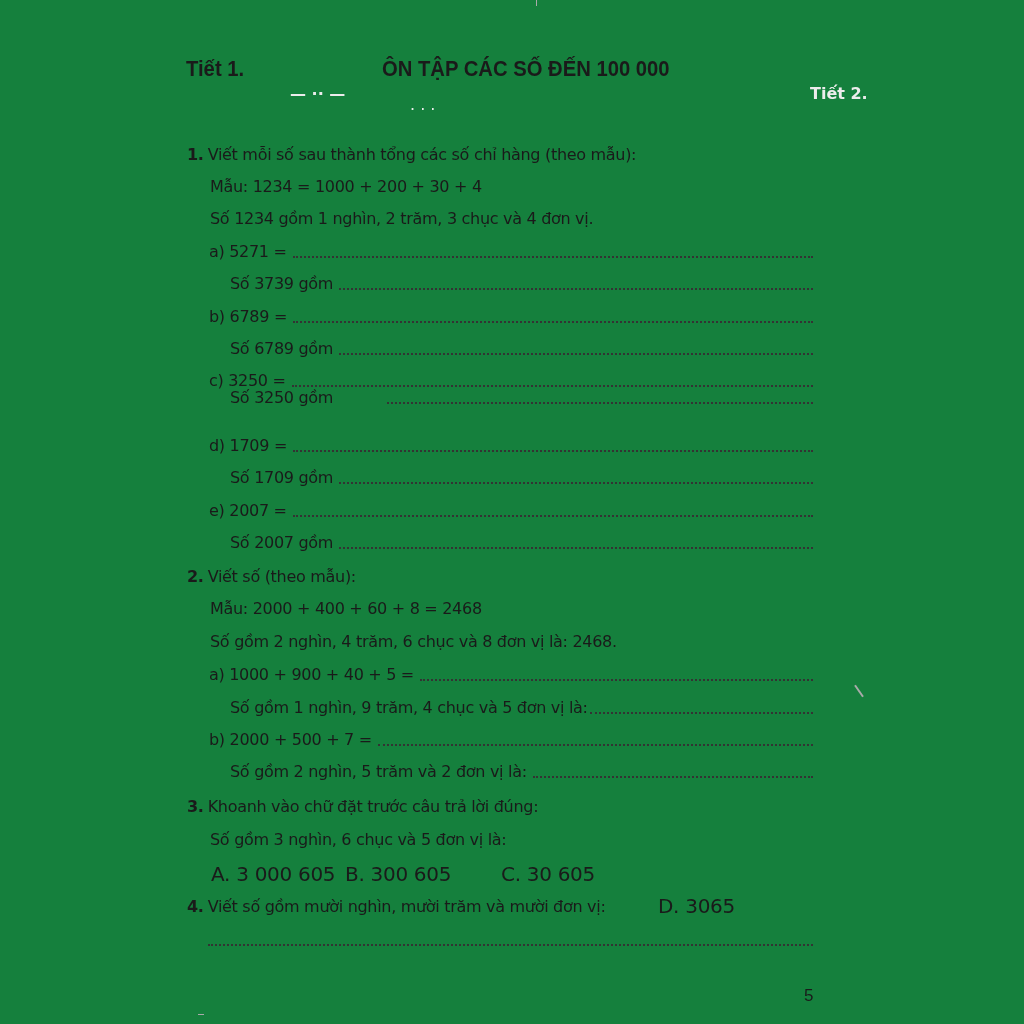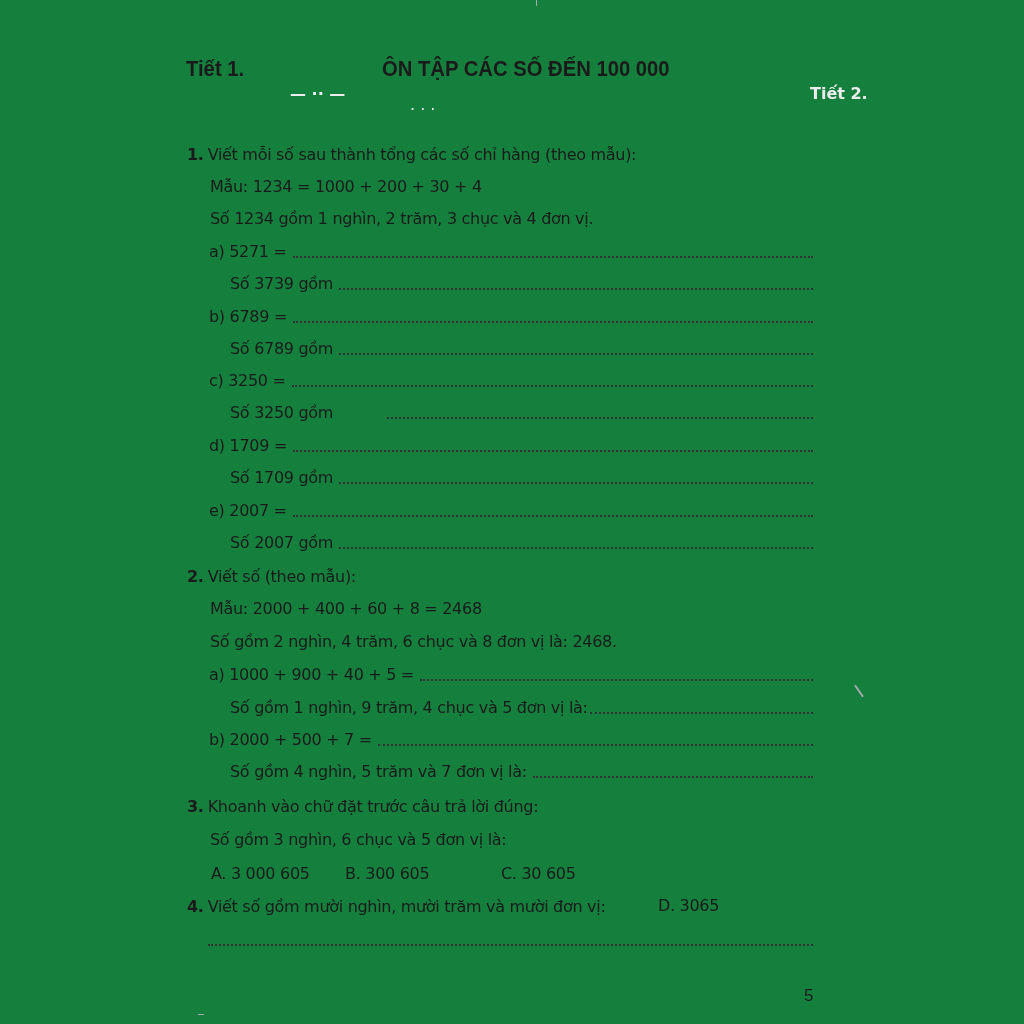--- a/index.html
+++ b/index.html
@@ -82,21 +82,21 @@
       height: 0;
       align-self: flex-end;
       margin-bottom: 6px;
     }
     .choices {
       position: absolute;
       top: 862px;
       left: 211px;
       width: 520px;
       height: 24px;
-      font-size: 16px;
+      font-size: 20px;
     }
     .choice {
       position: absolute;
       top: 0;
       line-height: 24px;
       white-space: nowrap;
       letter-spacing: -0.3px;
     }
     .page-number {
       position: absolute;
@@ -150,21 +150,21 @@
   </div>
   <div class="line" style="top:337px; left:230px; width:583px;">
     <span class="txt">Số 6789 gồm</span>
     <span class="dots"></span>
   </div>
 
   <div class="line" style="top:369px; left:209px; width:604px;align-items:center;">
     <span class="txt">c) 3250 =</span>
     <span class="dots"></span>
   </div>
-  <div class="line" style="top:401px; left:230px; width:583px;gap:48px;">
+  <div class="line" style="top:386px; left:230px; width:583px;gap:48px;">
     <span class="txt">Số 3250 gồm</span>
     <span class="dots"></span>
   </div>
 
   <div class="line" style="top:434px; left:209px; width:604px;">
     <span class="txt">d) 1709 =</span>
     <span class="dots"></span>
   </div>
   <div class="line" style="top:466px; left:230px; width:583px;">
     <span class="txt">Số 1709 gồm</span>
@@ -198,21 +198,21 @@
   <div class="line" style="top:696px; left:230px; width:583px;">
     <span class="txt">Số gồm 1 nghìn, 9 trăm, 4 chục và 5 đơn vị là:</span>
     <span class="dots" style="margin-left:2px;"></span>
   </div>
 
   <div class="line" style="top:728px; left:209px; width:604px;">
     <span class="txt">b) 2000 + 500 + 7 =</span>
     <span class="dots"></span>
   </div>
   <div class="line" style="top:760px; left:230px; width:583px;">
-    <span class="txt">Số gồm 4 nghìn, 5 trăm và 7 đơn vị là:</span>
+    <span class="txt">Số gồm 2 nghìn, 5 trăm và 2 đơn vị là:</span>
     <span class="dots"></span>
   </div>
 
   <div class="line" style="top:795px; left:187px; width:520px;">
     <span class="txt num">3.</span>
     <span class="txt">Khoanh vào chữ đặt trước câu trả lời đúng:</span>
   </div>
   <div class="line" style="top:828px; left:210px; width:500px;">
     <span class="txt">Số gồm 3 nghìn, 6 chục và 5 đơn vị là:</span>
   </div>

